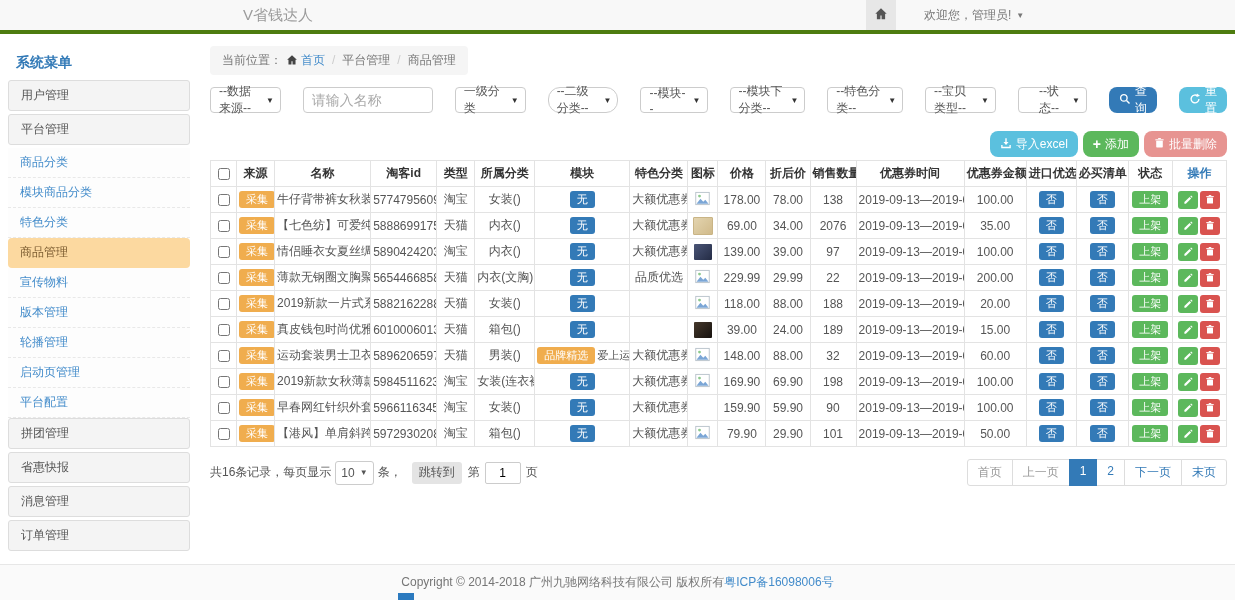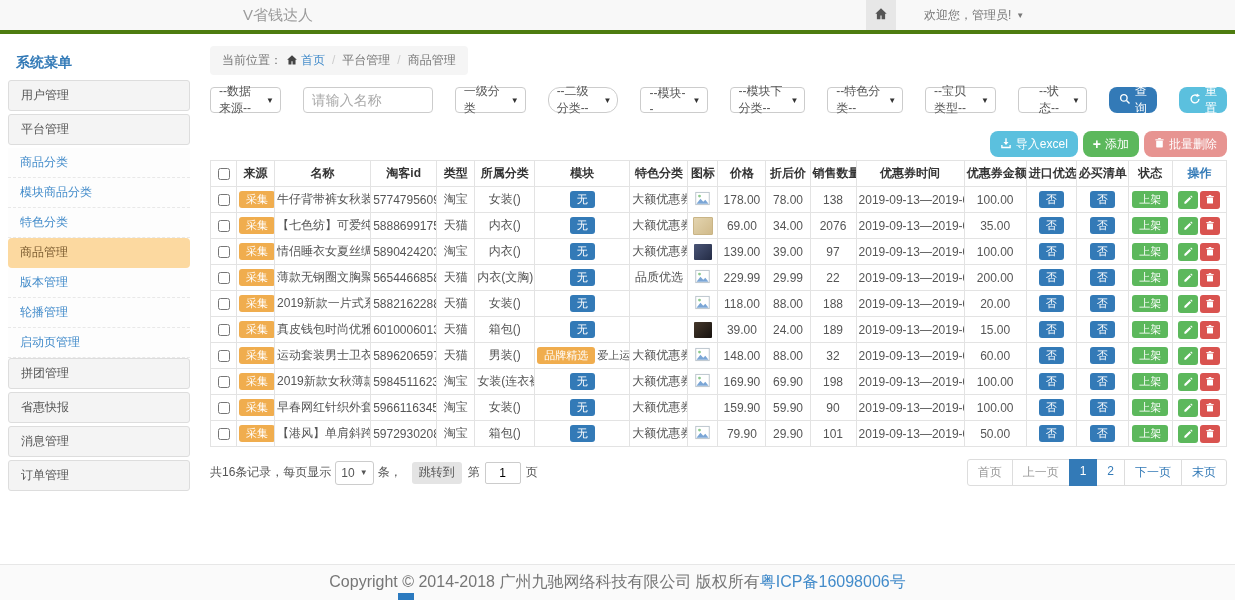--- a/index.html
+++ b/index.html
@@ -65,21 +65,21 @@
   .pp-select .cd{font-size:8px;margin-left:5px;}
   .jump-btn{background:#e4e4e4;border:none;border-radius:3px;height:22px;padding:0 7px;color:#555;margin:0 6px 0 10px;cursor:pointer;font-size:12px;font-family:inherit;}
   .jump-input{width:30px;height:18px;border:1px solid #ccc;text-align:center;font-size:12px;margin:0 5px;border-radius:2px;font-family:inherit;}
   .pages{display:flex;}
   .page-btn{padding:4px 10px;border:1px solid #ddd;background:#fff;color:#337ab7;cursor:pointer;margin-left:-1px;text-align:center;}
   .page-btn:first-child{border-radius:3px 0 0 3px;margin-left:0;}
   .page-btn:last-child{border-radius:0 3px 3px 0;}
   .page-btn.muted{color:#999;}
   .page-btn.active{background:#337ab7;border-color:#337ab7;color:#fff;position:relative;}
   
-  .footer{position:absolute;left:0;right:0;bottom:0;height:35px;background:#fafafa;border-top:1px solid #e7e7e7;text-align:center;line-height:34px;font-size:16px;color:#767676;z-index:10;}
+  .footer{position:absolute;left:0;right:0;bottom:0;height:35px;background:#fafafa;border-top:1px solid #e7e7e7;text-align:center;line-height:34px;font-size:12px;color:#767676;z-index:10;}
   .footer a{color:#428bca;text-decoration:none;cursor:pointer;}
   .bottom-blue{position:absolute;left:398px;bottom:0;width:16px;height:7px;background:#2b7abf;z-index:11;}
   .chk{width:12px;height:12px;cursor:pointer;vertical-align:middle;}
 </style>
 </head>
 <body>
 
 <div class="topbar">
   <div class="brand">V省钱达人</div>
   <div class="topbar-right">
@@ -99,23 +99,25 @@
 
 <div class="sidebar">
   <div class="side-title">系统菜单</div>
   <div id="sidebar-items">
       <div class="side-section">用户管理</div>
       <div class="side-section">平台管理</div>
       <div class="side-link">商品分类</div>
       <div class="side-link">模块商品分类</div>
       <div class="side-link">特色分类</div>
       <div class="side-link active">商品管理</div>
+      <div class="side-link">宣传物料</div>
       <div class="side-link">版本管理</div>
       <div class="side-link">轮播管理</div>
       <div class="side-link">启动页管理</div>
+      <div class="side-link">平台配置</div>
       <div class="side-section">拼团管理</div>
       <div class="side-section">省惠快报</div>
       <div class="side-section">消息管理</div>
       <div class="side-section">订单管理</div>
     </div>
 </div>
 
 <div class="main">
 
   <div class="crumb">

